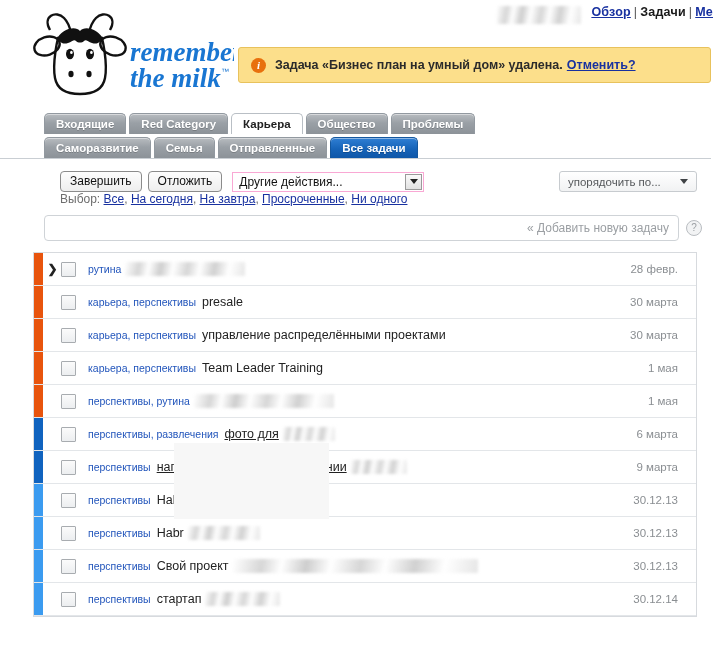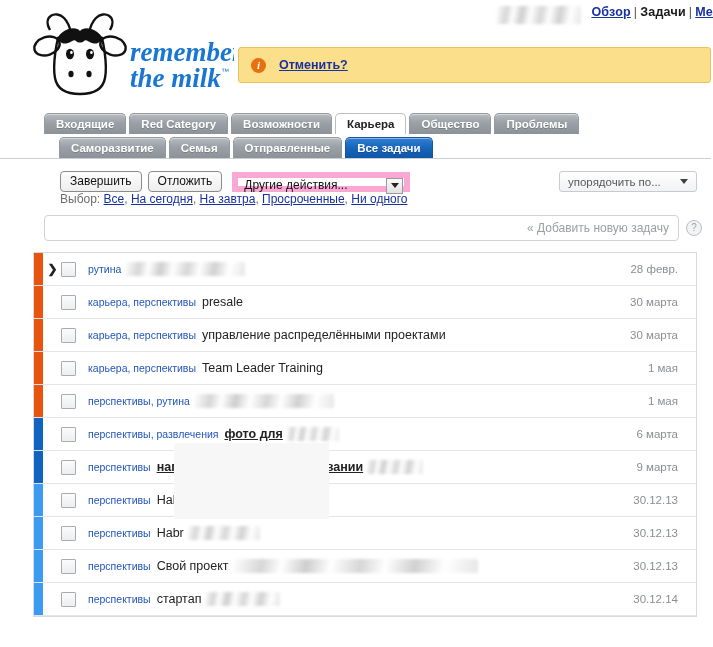--- a/index.html
+++ b/index.html
@@ -114,21 +114,21 @@
     left: 0; top: 110px; right: 16px;
     height: 48px;
   }
   .tab-row {
     display: flex;
     align-items: flex-end;
     padding-left: 44px;
     height: 24px;
     gap: 3px;
   }
-  .tab-row.second { margin-top: 0px; margin-left: 15px; }
+  .tab-row.second { margin-top: 0px; }
   .tab {
     height: 21px;
     line-height: 21px;
     padding: 0 11px;
     border-radius: 5px 5px 0 0;
     font-size: 11.5px;
     font-weight: bold;
     color: #ffffff;
     background: linear-gradient(180deg, #b8bcc0 0%, #9aa0a6 45%, #8c9298 100%);
     border: 1px solid #9299a0;
@@ -178,24 +178,25 @@
     color: #111;
     background: linear-gradient(180deg,#fdfdfd 0%, #eeeeee 100%);
     border: 1px solid #8b8b8b;
     border-radius: 4px;
     padding: 2px 9px 3px;
     cursor: pointer;
     line-height: 14px;
   }
   .select-box {
     display: flex;
+    align-items: center;
     justify-content: space-between;
-    width: 178px;
+    width: 192px;
     height: 20px;
-    border: 6px solid #f9a8d4;
+    border: 1px solid #f9a8d4;
     background: #fff;
     font-size: 12px;
     color: #111;
     padding: 0 1px 0 6px;
     box-sizing: border-box;
     cursor: pointer;
     margin-left: 4px;
   }
   .select-box .arrow-btn {
     width: 17px;
@@ -335,21 +336,21 @@
     flex: none;
   }
   .tname {
     font-size: 12.5px;
     color: #222;
     margin-left: 6px;
     white-space: nowrap;
     flex: none;
   }
   .tname.bold {
-    font-weight: bold;
+    font-weight: normal;
     text-decoration: underline;
   }
   .row-redact {
     height: 14px;
     margin-left: 4px;
     flex: none;
   }
   .spacer { flex: 1; }
   .due {
     font-size: 11.5px;
@@ -393,29 +394,29 @@
   </div>
 
   <div class="redact redact-user"></div>
 
   <div class="nav-links">
     <a href="#">Обзор</a><span class="sep">|</span><span>Задачи</span><span class="sep">|</span><a href="#">Ме</a>
   </div>
 
   <div class="notice">
     <span class="info-icon">i</span>
+    <span>Задача «Бизнес план на умный дом» удалена.</span>
     <a href="#">Отменить?</a>
   </div>
 </div>
 
 <div class="tabs-wrap">
   <div class="tab-row" id="tab-row-1">
       <div class="tab">Входящие</div>
       <div class="tab">Red Category</div>
-      <div class="tab">Возможности</div>
       <div class="tab active-white">Карьера</div>
       <div class="tab">Общество</div>
       <div class="tab">Проблемы</div>
     </div>
   <div class="tab-row second" id="tab-row-2">
       <div class="tab">Саморазвитие</div>
       <div class="tab">Семья</div>
       <div class="tab">Отправленные</div>
       <div class="tab active-blue">Все задачи</div>
     </div>

